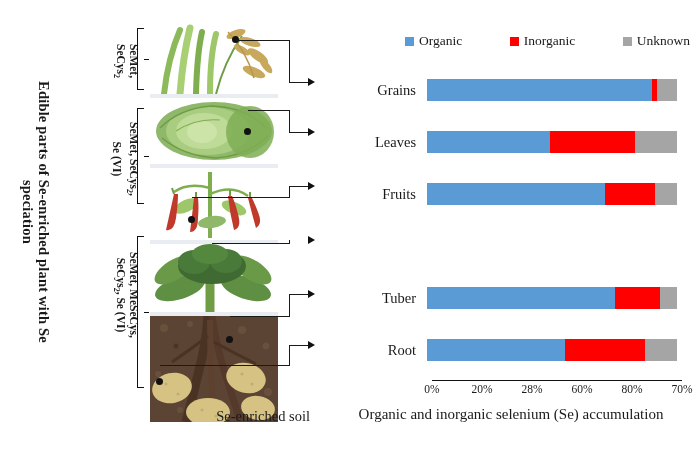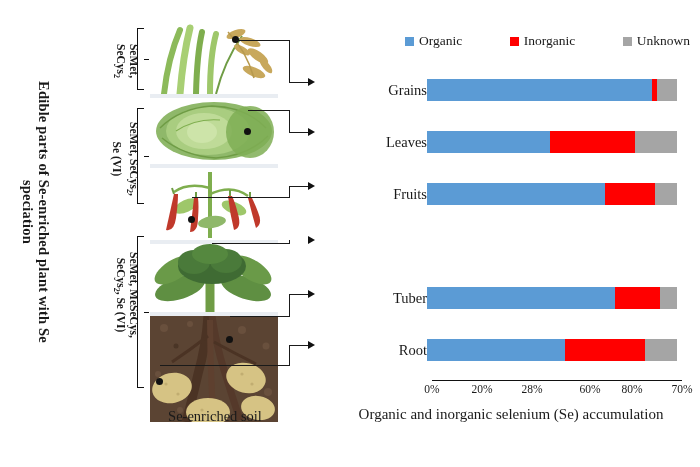--- a/index.html
+++ b/index.html
@@ -59,37 +59,37 @@
   .dot { position:absolute; width:7px; height:7px; border-radius:50%; background:#111; }
   .arrow-head {
     position:absolute; width:0; height:0;
     border-top:4.5px solid transparent;
     border-bottom:4.5px solid transparent;
     border-left:7px solid #111;
   }
 
   #soil-caption {
     position:absolute; left:120px; top:408px; width:190px;
-    text-align:center; font-size:14.5px;
+    text-align:right; font-size:14.5px;
   }
 
   
   #chart-panel { position:absolute; left:320px; top:0; width:380px; height:467px; }
 
   #legend {
     position:absolute; left:85px; top:33px; width:285px;
     display:flex; justify-content:space-between; align-items:flex-end;
   }
   .legend-item { display:flex; align-items:center; gap:5px; font-size:13.5px; }
   .legend-swatch { width:9px; height:9px; display:inline-block; }
 
   #plot { position:absolute; left:55px; top:64px; width:320px; height:316px; }
   .bar-row { position:absolute; left:0; width:320px; height:52px; display:flex; align-items:center; }
   .cat-label {
-    width:52px; text-align:right; 
+    width:52px; text-align:right; padding-right:11px;
     font-size:14.5px; white-space:nowrap;
   }
   .bar-track {
     position:relative; height:22px; width:250px;
     display:flex; background:#f4f4f4;
   }
   .seg { height:100%; }
 
   #axis-line {
     position:absolute; left:112px; top:380px; width:250px;
@@ -335,21 +335,21 @@
           <div class="seg" title="Root — Unknown: 13%" style="width: 13%; background: rgb(165, 165, 165);"></div>
         </div>
       </div>
     </div>
 
   <div id="axis-line"></div>
   <div id="tick-labels">
       <div class="tick" style="left: 0px;">0%</div>
       <div class="tick" style="left: 50px;">20%</div>
       <div class="tick" style="left: 100px;">28%</div>
-      <div class="tick" style="left: 150px; margin-left: 8px;">60%</div>
+      <div class="tick" style="left: 150px;">60%</div>
       <div class="tick" style="left: 200px;">80%</div>
       <div class="tick" style="left: 250px;">70%</div>
     </div>
 
   <div id="chart-caption">
     <div>Organic and inorganic selenium (Se) accumulation</div>
   </div>
 </div>
 
 </body></html>

